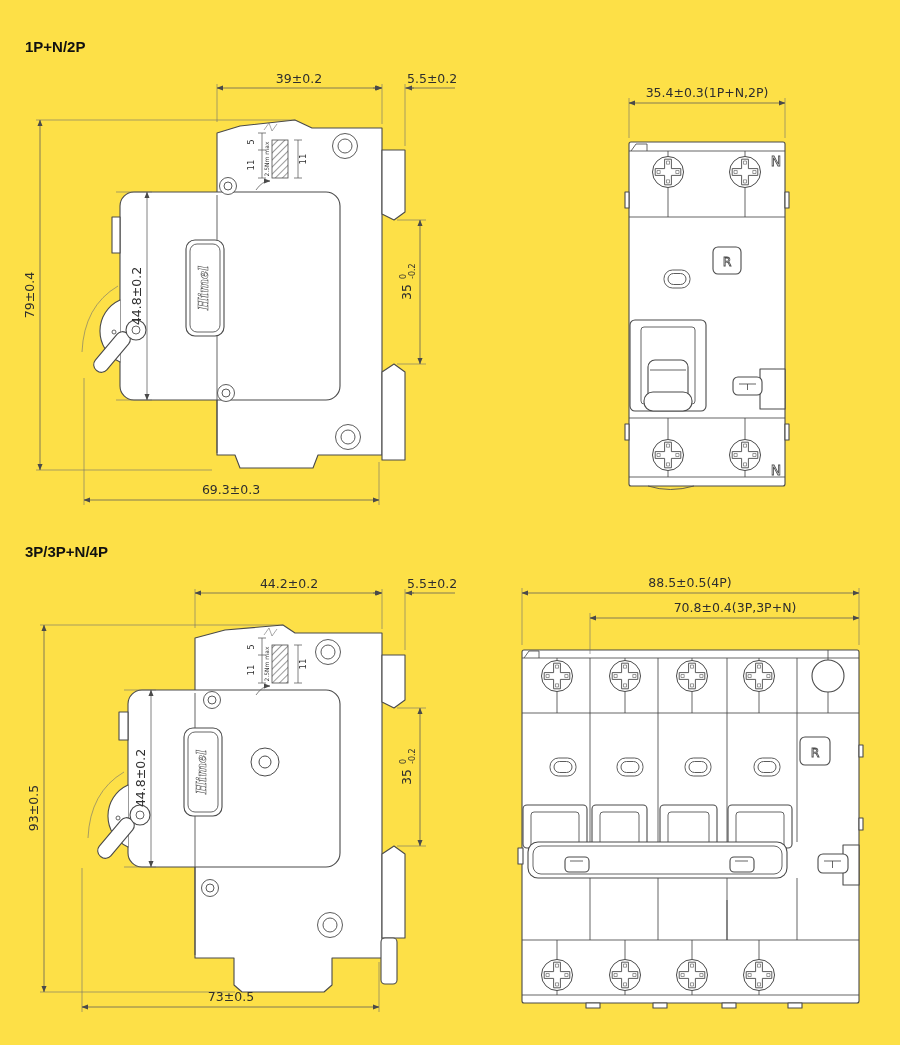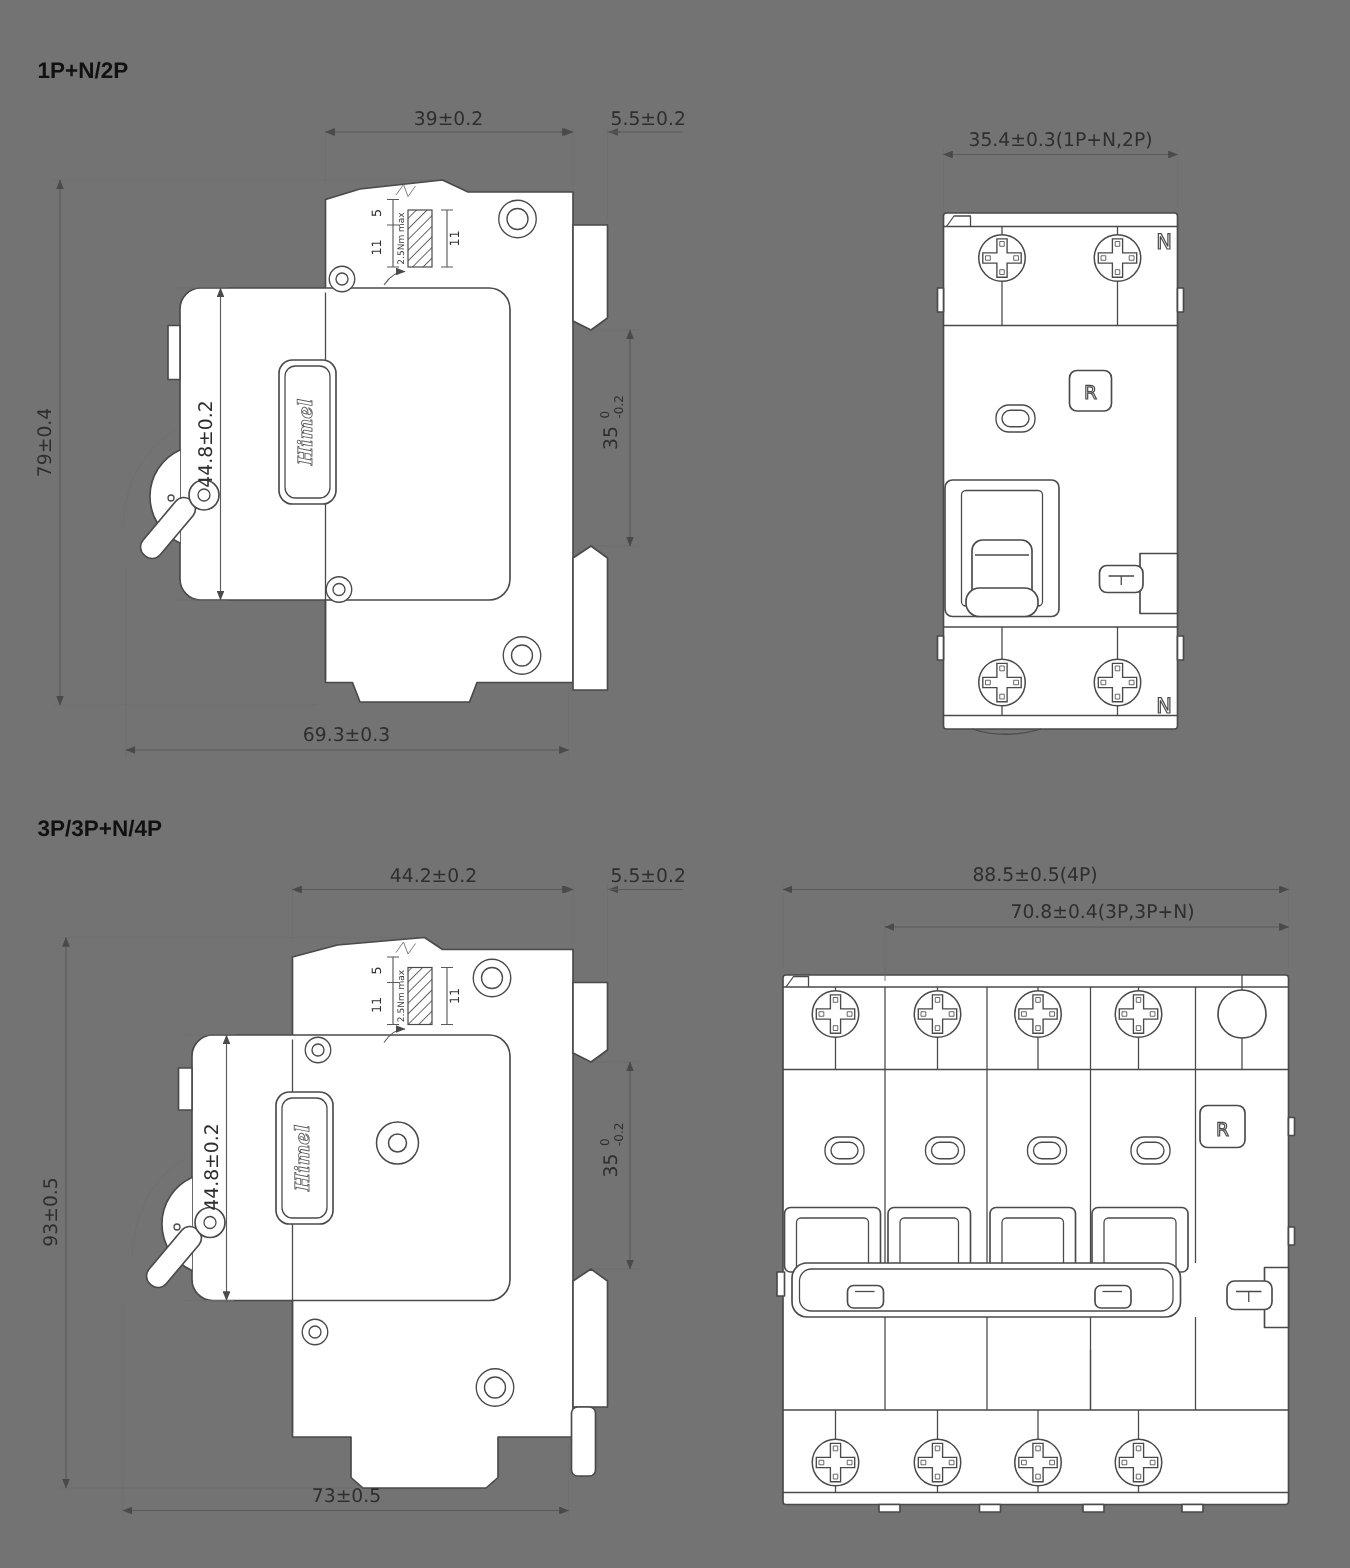--- a/index.html
+++ b/index.html
@@ -1,16 +1,16 @@
 <!DOCTYPE html>
 <html><head>
 <meta charset="utf-8">
 <style>
   html,body{margin:0;padding:0;background:#ffffff;}
-  .page{position:relative;width:900px;height:1045px;background:#737373;overflow:hidden;
+  .page{position:relative;width:900px;height:1045px;background:#fde047;overflow:hidden;
         font-family:"DejaVu Sans",sans-serif;}
   svg{position:absolute;left:0;top:0;}
   .ol   {fill:#ffffff;stroke:#4a4a4a;stroke-width:1.1;stroke-linejoin:round;stroke-linecap:round;}
   .ol2  {fill:none;stroke:#4a4a4a;stroke-width:.85;stroke-linejoin:round;}
   .thin {fill:none;stroke:#6e6e6e;stroke-width:.6;}
   .dim  {fill:none;stroke:#5a5a5a;stroke-width:.75;}
   .hatchbox{fill:url(#hatch);stroke:#4a4a4a;stroke-width:.8;}
   .dimtxt{font:12.5px "DejaVu Sans",sans-serif;fill:#2e2e2e;}
   .dimtxt-s{font:8px "DejaVu Sans",sans-serif;fill:#2e2e2e;}
   .dtxt {font:8.5px "DejaVu Sans",sans-serif;fill:#2e2e2e;}

